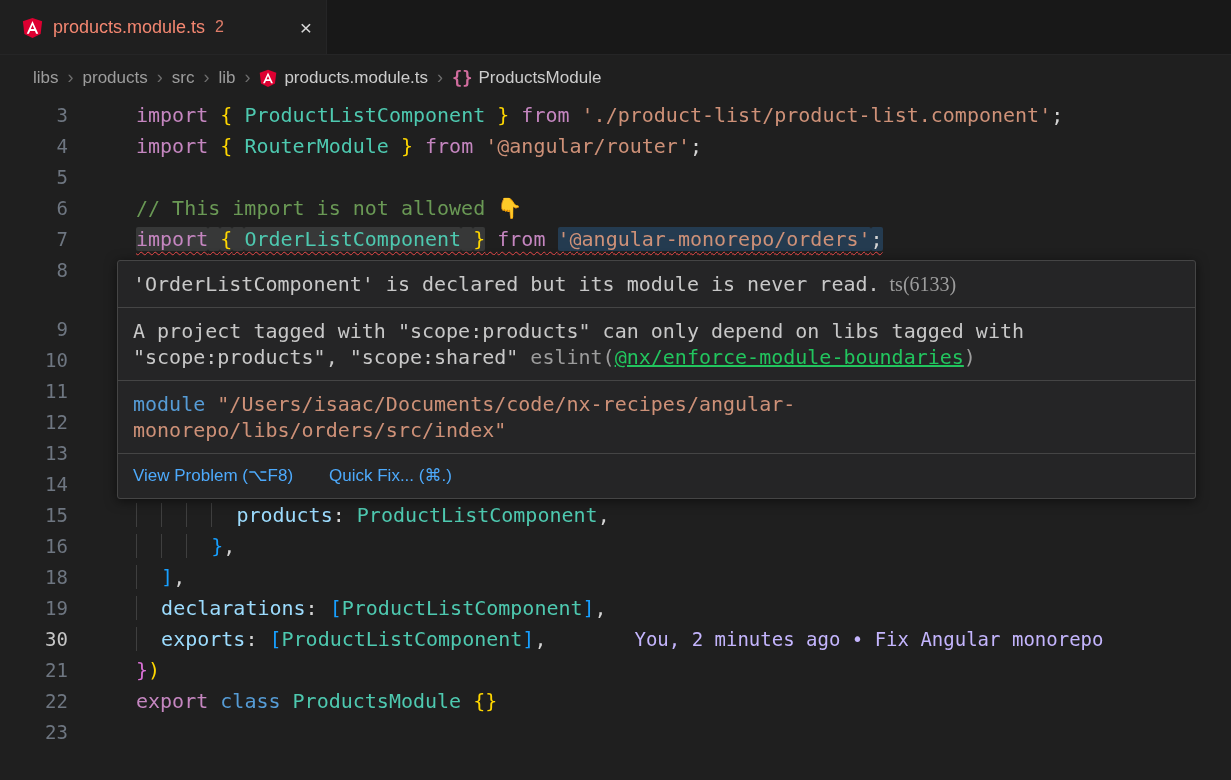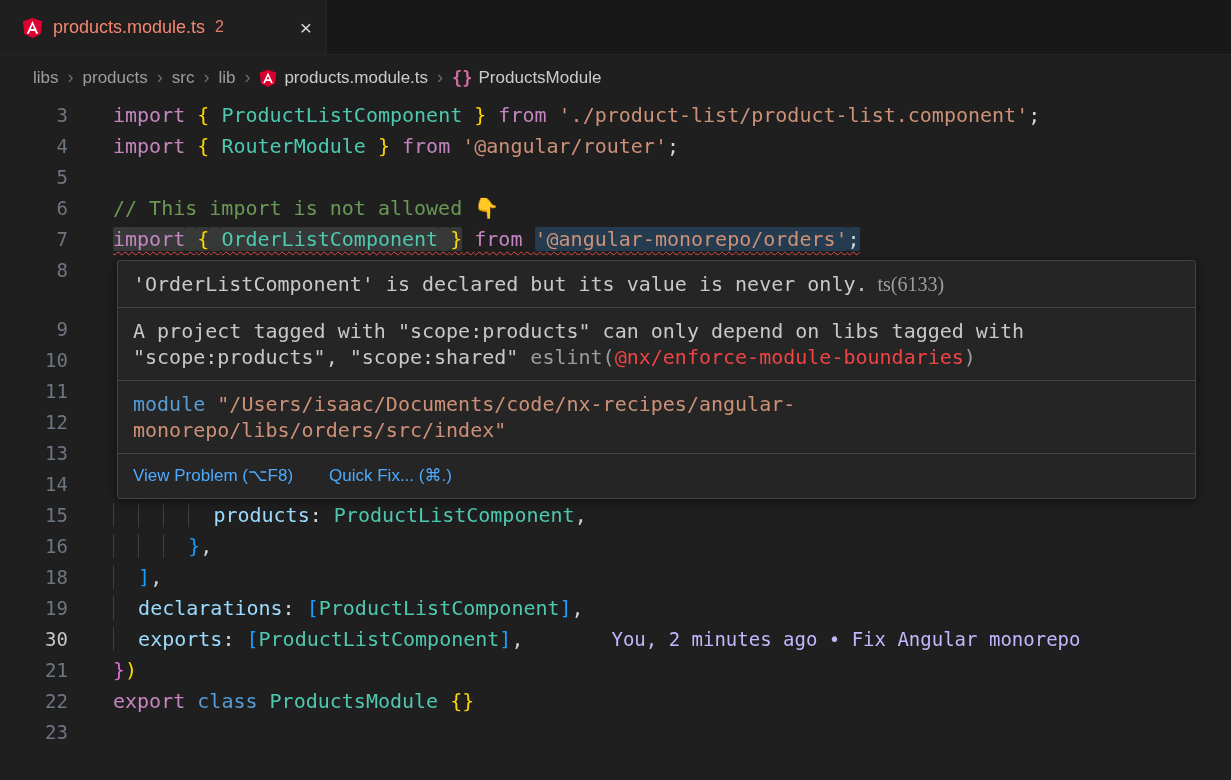--- a/index.html
+++ b/index.html
@@ -21,21 +21,21 @@
   .crumb-sep { color:#6e6e6e; margin:0 9px; font-size:18px; }
   .crumb-icon { width:18px; height:18px; margin-right:7px; vertical-align:-3px; }
   .module-icon { color:#d16d9e; font-weight:bold; font-size:17px; margin-right:6px; font-family:"DejaVu Sans Mono", monospace; }
 
   
   .editor { position:relative; height:680px; background:#1f1f1f; }
   .line { display:flex; height:31px; line-height:31px; }
   #lines > .line:nth-child(6) { margin-bottom:28px; }  
   .gutter { width:68px; text-align:right; color:#6e7681; font-size:19px; flex:none; cursor:pointer; }
   .line.current .gutter { color:#c6c6c6; }
-  .code { margin-left:45px; white-space:pre; font-size:20px; color:#d4d4d4; }
+  .code { margin-left:68px; white-space:pre; font-size:20px; color:#d4d4d4; }
 
   
   .tk-kw  { color:#c586c0; }
   .tk-kwb { color:#569cd6; }
   .tk-ty  { color:#4ec9b0; }
   .tk-st  { color:#ce9178; }
   .tk-cm  { color:#6a9955; }
   .tk-pr  { color:#9cdcfe; }
   .tk-pl  { color:#d4d4d4; }
   .tk-b1  { color:#ffd700; }
@@ -48,21 +48,21 @@
   .hl1 { background:rgba(99,102,103,0.35); border-radius:2px; }
   .hl2 { background:rgba(42,93,139,0.45);  border-radius:2px; }
 
   .blame { color:#c4b5fd; margin-left:88px; font-size:19px; }
 
   
   .hover-popup { position:absolute; left:117px; top:160px; width:1079px; background:#252526; border:1px solid #454545; border-radius:3px; box-shadow:0 2px 12px rgba(0,0,0,.55); z-index:5; font-size:20px; line-height:26px; color:#c8c8c8; }
   .hover-section { padding:10px 15px; border-bottom:1px solid #454545; }
   .hv-src { color:#9d9d9d; }
   .hv-s1 .hv-src { margin-left:10px;font-family:Liberation Serif, serif; }
-  .hv-link { color:#ef4444; cursor:pointer; }
+  .hv-link { color:#22c55e; text-decoration:underline; cursor:pointer; }
   .hover-actions { padding:9px 15px; font-family:"Liberation Sans", sans-serif; font-size:17px; display:flex; gap:36px; align-items:center; }
   .hv-action { color:#4daafc; cursor:pointer; white-space:nowrap; }
 </style>
 </head>
 <body>
 
 <div class="tabbar">
   <div class="tab">
     <svg class="ng-icon" viewBox="0 0 24 24">
       <polygon fill="#dd0031" points="12,1 23,4.9 21.3,19.4 12,24 2.7,19.4 1,4.9"></polygon>
@@ -172,21 +172,21 @@
         <div class="code"><span class="tk-kw">export</span><span class="tk-pl"> </span><span class="tk-kwb">class</span><span class="tk-pl"> </span><span class="tk-ty">ProductsModule</span><span class="tk-pl"> </span><span class="tk-b1">{</span><span class="tk-b1">}</span></div>
       </div>
       <div class="line">
         <div class="gutter">23</div>
         <div class="code"></div>
       </div>
     </div>
 
   <div class="hover-popup">
     <div class="hover-section hv-s1">
-      <span>'OrderListComponent' is declared but its value is never only.</span><span class="hv-src">ts(6133)</span>
+      <span>'OrderListComponent' is declared but its module is never read.</span><span class="hv-src">ts(6133)</span>
     </div>
     <div class="hover-section">
       <div>A project tagged with "scope:products" can only depend on libs tagged with</div>
       <div><span>"scope:products", "scope:shared" </span><span class="hv-src">eslint(</span><span class="hv-link">@nx/enforce-module-boundaries</span><span class="hv-src">)</span></div>
     </div>
     <div class="hover-section">
       <div><span class="tk-kwb">module</span><span class="tk-pl"> </span><span class="tk-st">"/Users/isaac/Documents/code/nx-recipes/angular-</span></div>
       <div><span class="tk-st">monorepo/libs/orders/src/index"</span></div>
     </div>
     <div class="hover-actions">

